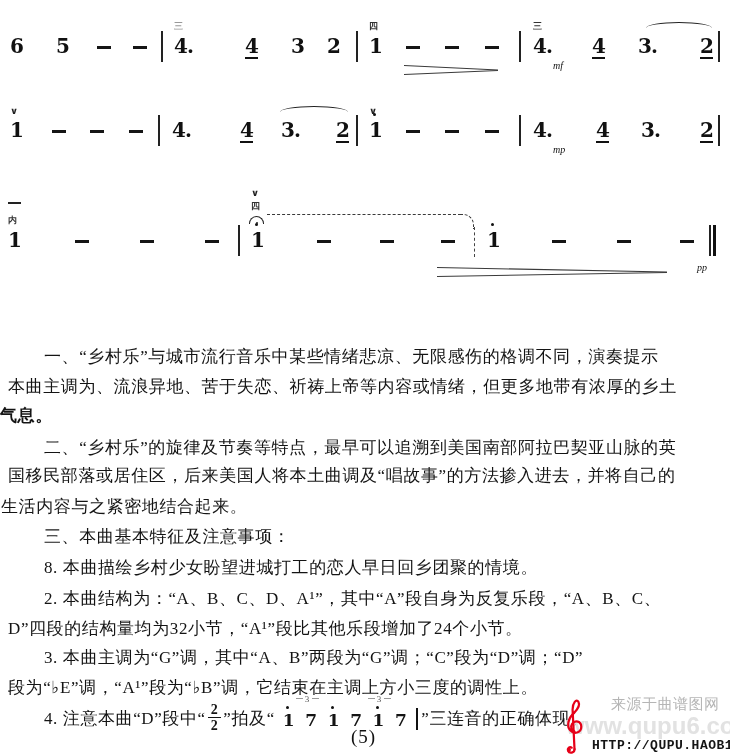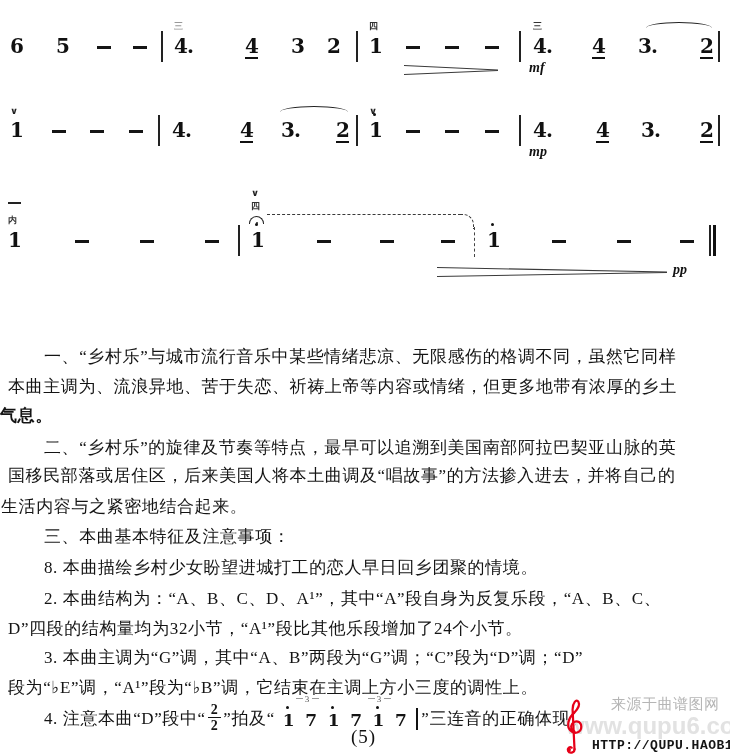--- a/index.html
+++ b/index.html
@@ -20,22 +20,22 @@
   .mk{position:absolute;line-height:1;color:#333;}
   .finger{font-size:9px;font-weight:bold;color:#333;}
   .finger-faint{font-size:9px;font-weight:bold;color:#999;}
   .breath{font-size:10px;font-weight:bold;color:#222;transform:scaleY(.9);}
   .ovl{width:13px;height:2.2px;background:#222;}
   .fermata{width:15px;height:8px;border:1.6px solid #222;border-bottom:none;
            border-radius:12px 12px 0 0;box-sizing:border-box;}
   .fermata::after{content:"";position:absolute;left:5.6px;top:4.5px;width:2.8px;height:2.8px;
            background:#222;border-radius:50%;}
   .slur{position:absolute;height:11px;border-top:1.6px solid #222;border-radius:100% 100% 0 0;}
-  .dyn{position:absolute;font-style:italic;font-weight:bold;font-size:14px;color:#111;
-       font-family:"Liberation Serif",serif;}
+  .dyn{position:absolute;font-style:italic;font-weight:normal;font-size:10px;color:#111;
+       font-family:"Liberation Serif",serif;margin-left:24px;}
   .holdline{position:absolute;height:0;border-top:1.7px dashed #3a3a3a;}
   .hook{position:absolute;width:13px;height:14px;border-top:1.7px dashed #3a3a3a;
         border-right:1.7px dashed #3a3a3a;border-top-right-radius:11px;}
   .hairpin{position:absolute;}
   
   .tipline{position:absolute;white-space:nowrap;font-size:17px;letter-spacing:.6px;color:#141414;}
   .tiphead{position:absolute;white-space:nowrap;font-size:18px;font-weight:bold;letter-spacing:1px;color:#0d0d0d;}
   .frac{display:inline-block;vertical-align:-6px;text-align:center;font-weight:bold;font-size:14px;
         line-height:.95;margin:0 2px;}
   .frac .num{display:block;border-bottom:1.6px solid #111;padding:0 3px 1px;}
@@ -144,21 +144,21 @@
       <div class="hook" style="left: 460px; top: 214px;"></div>
       <svg width="230" height="12" class="hairpin" style="left: 437px; top: 266px;">
         <line x1="0" y1="1.5" x2="230" y2="6" stroke="#3a3a3a" stroke-width="1.1"></line>
         <line x1="0" y1="10.5" x2="230" y2="6.5" stroke="#3a3a3a" stroke-width="1.1"></line>
       </svg>
       <div class="dyn" style="left: 673px; top: 262px;">pp</div>
     </div>
 
 
   <div id="tips">
-      <div class="tipline" style="left: 44px; top: 345px;">一、“乡村乐”与城市流行音乐中某些情绪悲凉、无限感伤的格调不同，虽然它同样</div>
+      <div class="tipline" style="left: 44px; top: 345px;">一、“乡村乐”与城市流行音乐中某些情绪悲凉、无限感伤的格调不同，演奏提示</div>
       <div class="tipline" style="left: 8px; top: 375px;">本曲主调为、流浪异地、苦于失恋、祈祷上帝等内容或情绪，但更多地带有浓厚的乡土</div>
       <div class="tipline" style="left: 0; top: 404px; font-weight: bold;">气息。</div>
       <div class="tipline" style="left: 44px; top: 436px;">二、“乡村乐”的旋律及节奏等特点，最早可以追溯到美国南部阿拉巴契亚山脉的英</div>
       <div class="tipline" style="left: 8px; top: 464px;">国移民部落或居住区，后来美国人将本土曲调及“唱故事”的方法掺入进去，并将自己的</div>
       <div class="tipline" style="left: 1px; top: 495px;">生活内容与之紧密地结合起来。</div>
       <div class="tipline" style="left: 44px; top: 525px;">三、本曲基本特征及注意事项：</div>
       <div class="tipline" style="left: 44px; top: 556px;">8. 本曲描绘乡村少女盼望进城打工的恋人早日回乡团聚的情境。</div>
       <div class="tipline" style="left: 44px; top: 587px;">2. 本曲结构为：“A、B、C、D、A¹”，其中“A”段自身为反复乐段，“A、B、C、</div>
       <div class="tipline" style="left: 8px; top: 617px;">D”四段的结构量均为32小节，“A¹”段比其他乐段增加了24个小节。</div>
       <div class="tipline" style="left: 44px; top: 646px;">3. 本曲主调为“G”调，其中“A、B”两段为“G”调；“C”段为“D”调；“D”</div>

